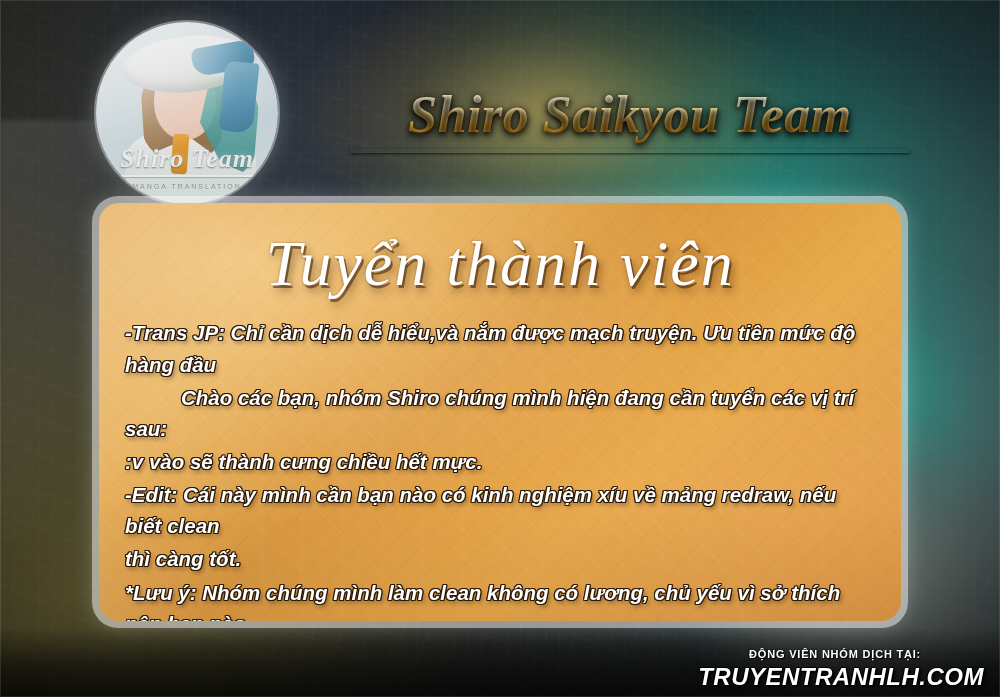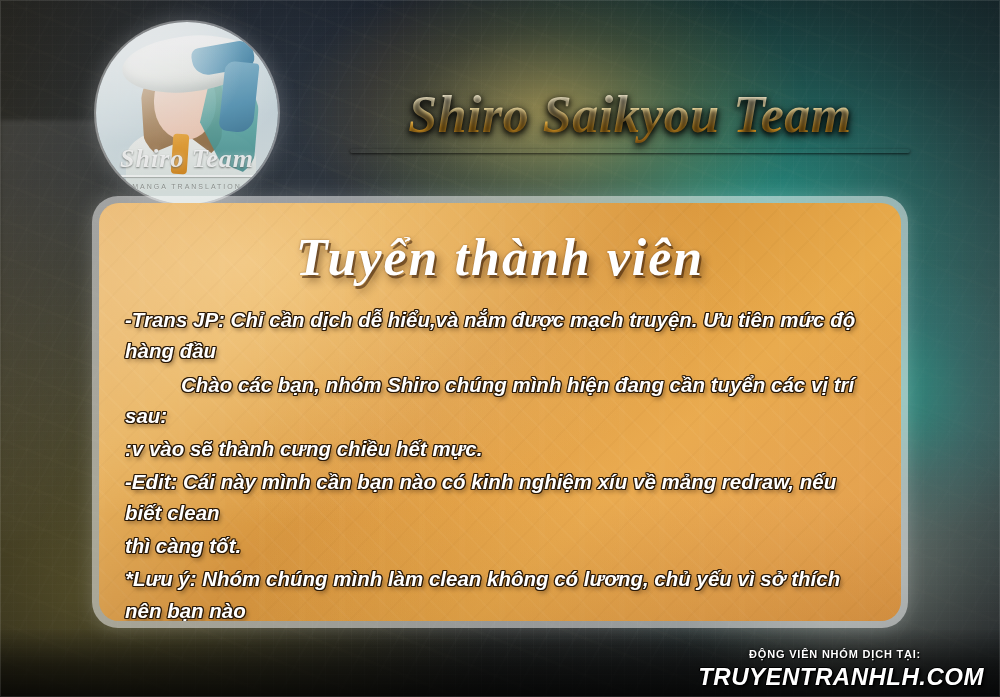--- a/index.html
+++ b/index.html
@@ -286,22 +286,22 @@
   .panel-inner {
     position: relative;
     z-index: 3;
     padding: 22px 26px 0 26px;
   }
 
   .panel-heading {
     text-align: center;
     font-family: "Liberation Serif", serif;
     font-style: italic;
-    font-weight: bold;
-    font-size: 52px;
+    font-weight: normal;
+    font-size: 64px;
     line-height: 1.1;
     color: #ffffff;
     letter-spacing: 2px;
     margin: 4px 0 18px 0;
     text-shadow:
       2px 3px 0 rgba(60,30,5,0.55),
       4px 6px 8px rgba(50,25,5,0.45),
       0 0 2px rgba(120,70,20,0.6);
   }
 

